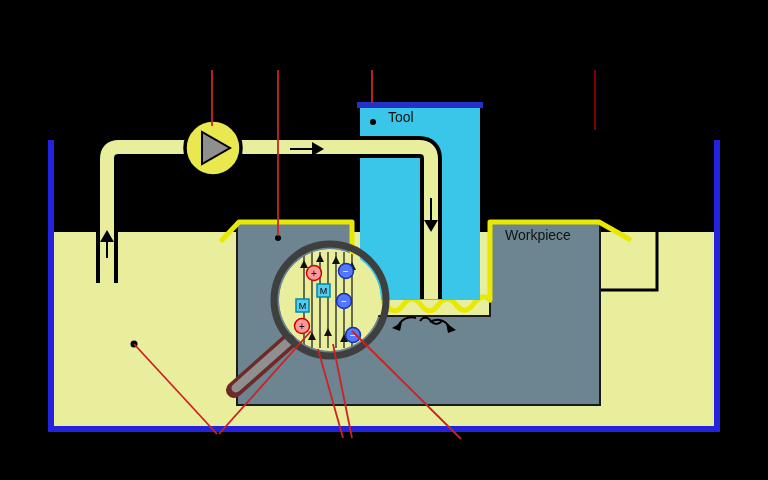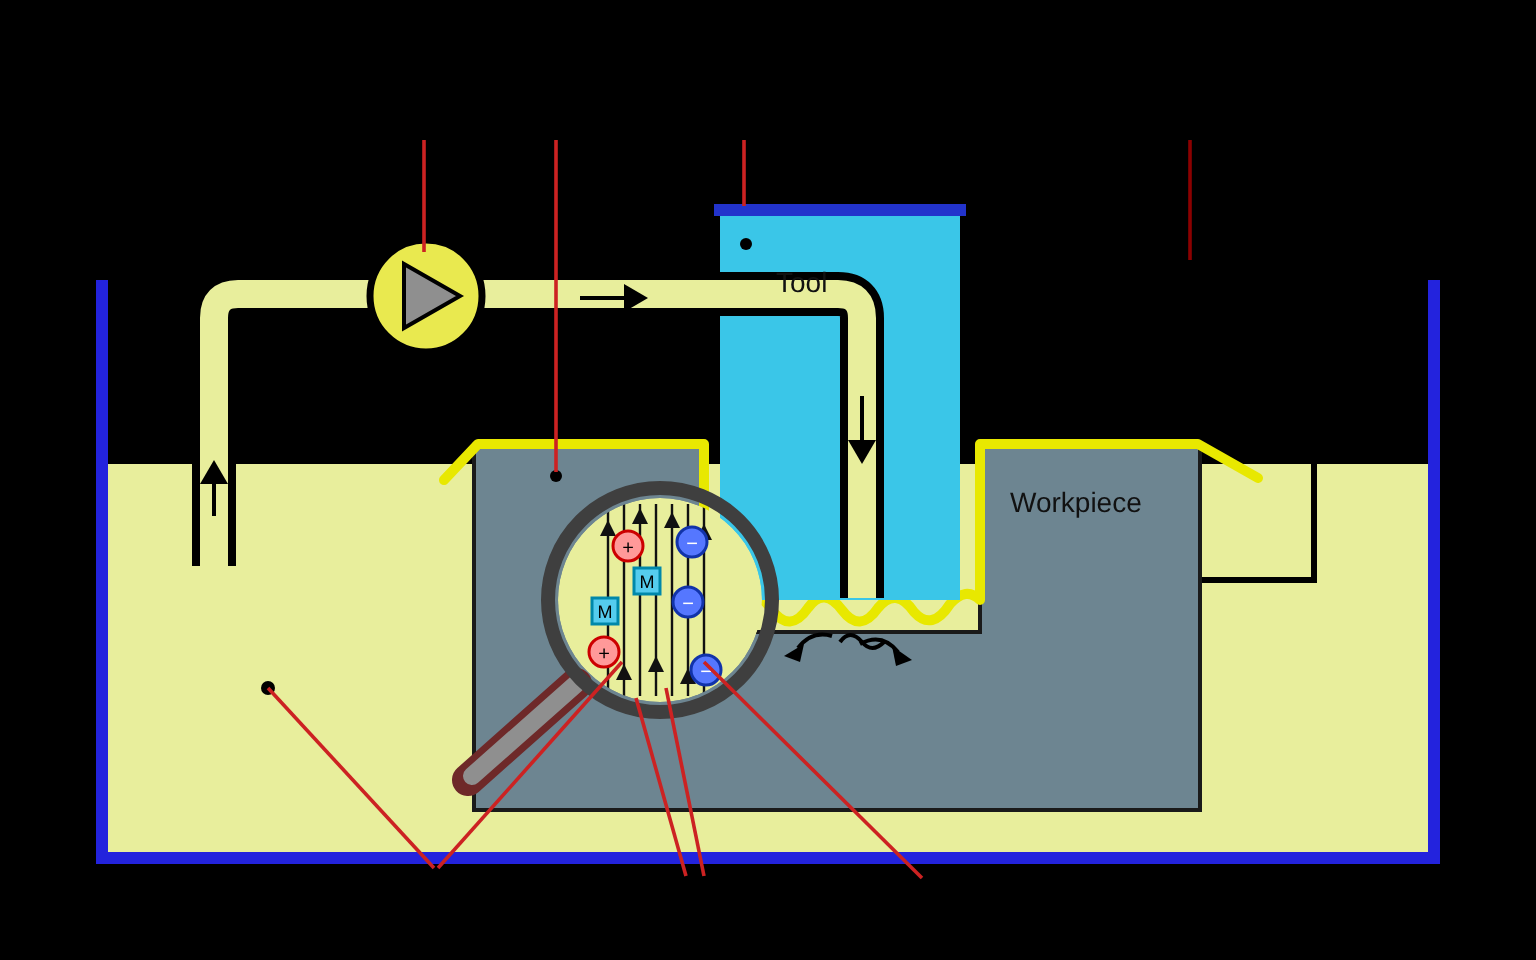--- a/index.html
+++ b/index.html
@@ -1,21 +1,21 @@
 <!DOCTYPE html>
 <html><head>
 <meta charset="utf-8">
 <style>
   html,body{margin:0;padding:0;background:#000;}
   .stage{position:relative;width:768px;height:480px;background:#000;overflow:hidden;
          font-family:"Liberation Sans", sans-serif;}
   .stage svg{position:absolute;left:0;top:0;}
   .label{position:absolute;color:#111;font-size:14px;line-height:14px;white-space:nowrap;}
-  .tool-label{left:388px;top:110px;margin-top:24px;}
-  .workpiece-label{left:505px;top:244px;}
+  .tool-label{left:388px;top:110px;}
+  .workpiece-label{left:505px;top:228px;}
 </style>
 </head>
 <body>
 
 <div class="stage">
 <svg width="768" height="480" viewBox="0 0 768 480">
   <defs>
     <clipPath id="lensClip">
           <circle cx="330" cy="300" r="51"></circle>
         </clipPath>

